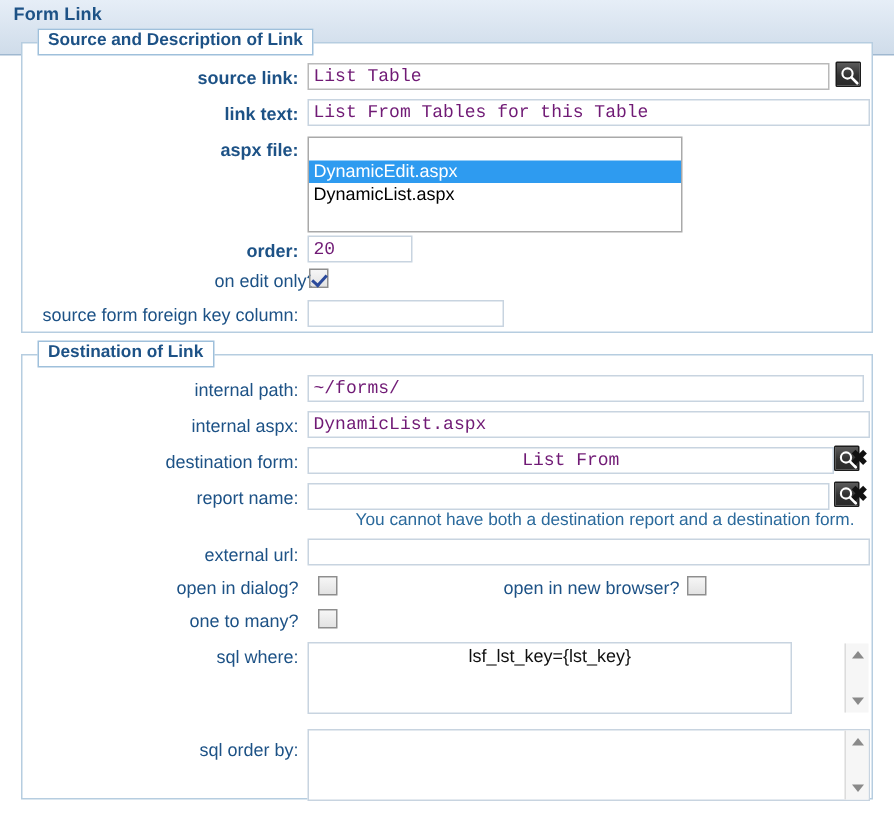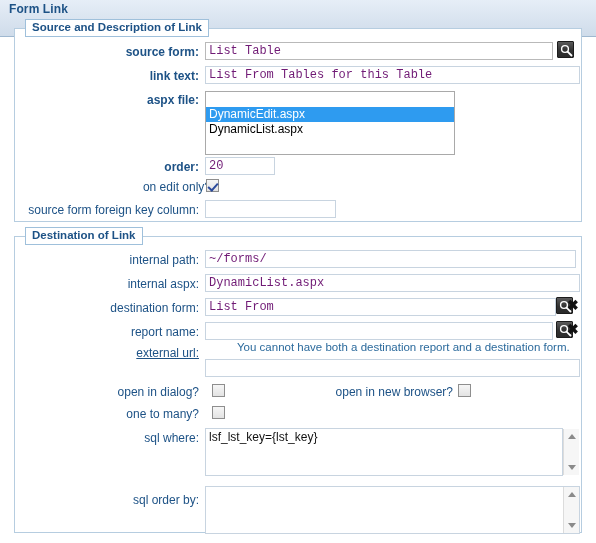--- a/index.html
+++ b/index.html
@@ -187,21 +187,21 @@
 </head>
 <body>
 
 <div class="titlebar">
   <div class="title">Form Link</div>
 </div>
 
 <div class="fieldset" id="fs-source">
   <div class="legend">Source and Description of Link</div>
 
-  <div class="lbl b" style="left:-14px; top:16px; width:198px;">source form:</div>
+  <div class="lbl b" style="left:-14px; top:16px; width:198px;">source link:</div>
   <input class="txt dark" style="left: 190px; top: 13px; width: 348px;" value="List Table">
   <div class="mag" style="left:542px; top:12px;">
     <svg width="13" height="13" viewBox="0 0 13 13">
       <circle cx="5" cy="5" r="3.4" fill="none" stroke="#ffffff" stroke-width="1.4"></circle>
       <line x1="7.6" y1="7.6" x2="11.5" y2="11.5" stroke="#ffffff" stroke-width="1.8" stroke-linecap="round"></line>
     </svg>
   </div>
 
   <div class="lbl b" style="left:-14px; top:40px; width:198px;">link text:</div>
   <input class="txt" style="left: 190px; top: 37px; width: 375px;" value="List From Tables for this Table">
@@ -226,55 +226,55 @@
 <div class="fieldset" id="fs-dest">
   <div class="legend">Destination of Link</div>
 
   <div class="lbl" style="left:-14px; top:16px; width:198px;">internal path:</div>
   <input class="txt" style="left: 190px; top: 13px; width: 371px;" value="~/forms/">
 
   <div class="lbl" style="left:-14px; top:40px; width:198px;">internal aspx:</div>
   <input class="txt" style="left: 190px; top: 37px; width: 375px;" value="DynamicList.aspx">
 
   <div class="lbl" style="left:-14px; top:64px; width:198px;">destination form:</div>
-  <input class="txt" style="left: 190px; top: 61px; width: 351px;" value="List From">
+  <input class="txt" style="left: 190px; top: 61px; width: 351px; text-align: center;" value="List From">
   <div class="mag" style="left:541px; top:60px;">
     <svg width="13" height="13" viewBox="0 0 13 13">
       <circle cx="5" cy="5" r="3.4" fill="none" stroke="#ffffff" stroke-width="1.4"></circle>
       <line x1="7.6" y1="7.6" x2="11.5" y2="11.5" stroke="#ffffff" stroke-width="1.8" stroke-linecap="round"></line>
     </svg>
   </div>
   <div class="xbtn" style="left:552px; top:61px;">✖</div>
 
   <div class="lbl" style="left:-14px; top:88px; width:198px;">report name:</div>
   <input class="txt" style="left: 190px; top: 85px; width: 348px;" value="">
   <div class="mag" style="left:541px; top:84px;">
     <svg width="13" height="13" viewBox="0 0 13 13">
       <circle cx="5" cy="5" r="3.4" fill="none" stroke="#ffffff" stroke-width="1.4"></circle>
       <line x1="7.6" y1="7.6" x2="11.5" y2="11.5" stroke="#ffffff" stroke-width="1.8" stroke-linecap="round"></line>
     </svg>
   </div>
   <div class="xbtn" style="left:552px; top:85px;">✖</div>
 
   <div class="hint" style="left:222px; top:104px;">You cannot have both a destination report and a destination form.</div>
 
-  <div class="lbl" style="left:-14px; top:109px; width:198px;text-decoration:underline;">external url:</div>
+  <div class="lbl" style="left:-14px; top:126px; width:198px;">external url:</div>
   <input class="txt" style="left: 190px; top: 122px; width: 375px;" value="">
 
   <div class="lbl" style="left:-14px; top:148px; width:198px;">open in dialog?</div>
   <div class="cb" style="left:197px; top:147px;"></div>
 
   <div class="lbl" style="left:290px; top:148px; width:148px;">open in new browser?</div>
   <div class="cb" style="left:443px; top:147px;"></div>
 
   <div class="lbl" style="left:-14px; top:170px; width:198px;">one to many?</div>
   <div class="cb" style="left:197px; top:169px;"></div>
 
   <div class="lbl" style="left:-14px; top:194px; width:198px;">sql where:</div>
-  <textarea class="ta" style="left: 190px; top: 191px; width: 358px; height: 48px;">lsf_lst_key={lst_key}</textarea>
+  <textarea class="ta" style="left: 190px; top: 191px; width: 323px; height: 48px; text-align: center;">lsf_lst_key={lst_key}</textarea>
   <div class="fakescroll" style="left:548px; top:192px; width:16px; height:46px;">
     <div class="arr up"></div>
     <div class="arr dn"></div>
   </div>
 
   <div class="lbl" style="left:-14px; top:256px; width:198px;">sql order by:</div>
   <textarea class="ta" style="left: 190px; top: 249px; width: 375px; height: 48px;"></textarea>
   <div class="fakescroll" style="left:548px; top:250px; width:16px; height:46px;">
     <div class="arr up"></div>
     <div class="arr dn"></div>

